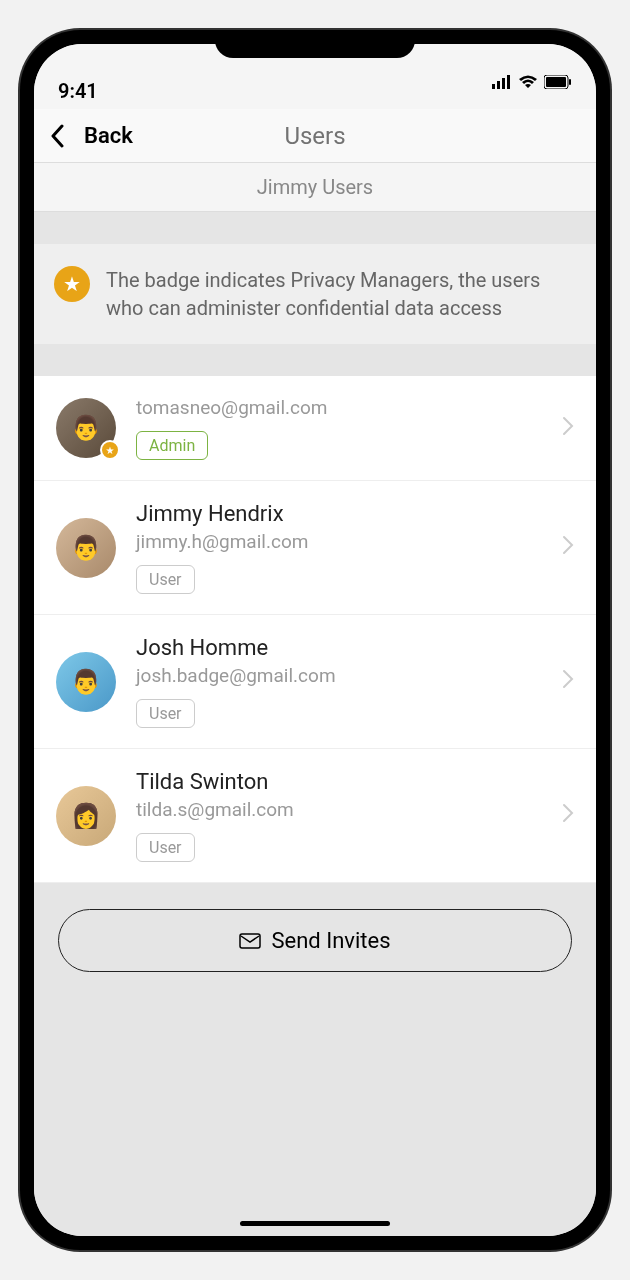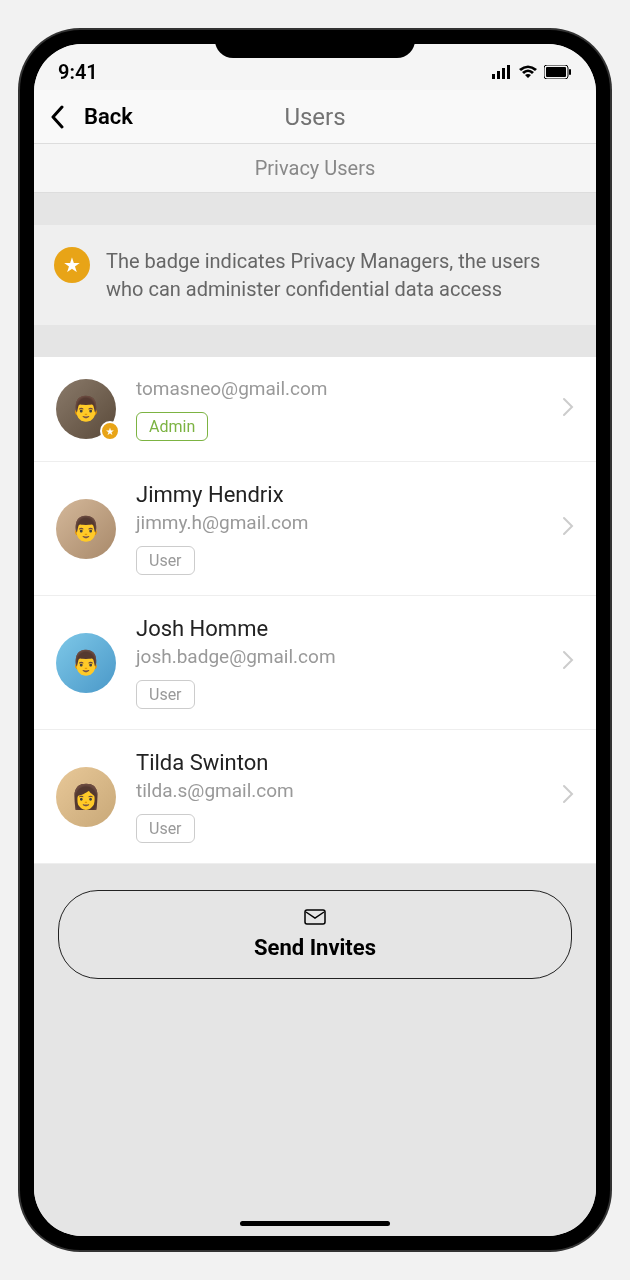--- a/index.html
+++ b/index.html
@@ -1,21 +1,21 @@
 <!DOCTYPE html>
 <html><head>
   <meta charset="utf-8">
   <style>
     * { margin: 0; padding: 0; box-sizing: border-box; font-family: -apple-system, BlinkMacSystemFont, 'Segoe UI', Roboto, sans-serif; }
     body { background: #f2f2f2; display: flex; justify-content: center; align-items: center; min-height: 1280px; }
     .phone { width: 590px; height: 1220px; background: #000; border-radius: 60px; padding: 14px; position: relative; box-shadow: 0 0 0 2px #333; }
     .screen { width: 100%; height: 100%; background: #e5e5e5; border-radius: 48px; overflow: hidden; position: relative; display: flex; flex-direction: column; }
     .notch { position: absolute; top: 0; left: 50%; transform: translateX(-50%); width: 200px; height: 28px; background: #000; border-radius: 0 0 18px 18px; z-index: 10; }
     .status-bar { display: flex; justify-content: space-between; align-items: center; padding: 16px 24px 6px; background: #f5f5f5; }
-    .status-time { font-weight: 600; font-size: 20px; }
+    .status-time { font-weight: 600; font-size: 20px; margin-top: 19px; }
     .status-icons { display: flex; gap: 6px; align-items: center; }
     .nav-bar { display: flex; align-items: center; padding: 14px 16px; background: #f9f9f9; border-bottom: 1px solid #ddd; position: relative; }
     .back-btn { display: flex; align-items: center; gap: 18px; font-weight: 600; font-size: 22px; cursor: pointer; }
     .nav-title { position: absolute; left: 50%; transform: translateX(-50%); font-size: 24px; color: #737373; }
     .section-header { background: #f5f5f5; text-align: center; padding: 12px; color: #888; font-size: 20px; border-bottom: 1px solid #ddd; }
     .info-banner { background: #efefef; display: flex; align-items: flex-start; gap: 16px; padding: 22px 20px; margin-top: 32px; margin-bottom: 32px; }
     .badge-icon { width: 36px; height: 36px; border-radius: 50%; background: #e8a417; display: flex; align-items: center; justify-content: center; color: #fff; font-size: 20px; flex-shrink: 0; }
     .info-text { color: #666; font-size: 20px; line-height: 1.4; }
     .users-list { background: #fff; }
     .user-row { display: flex; align-items: center; padding: 20px 22px; border-bottom: 1px solid #eee; gap: 20px; cursor: pointer; }
@@ -23,21 +23,21 @@
     .avatar { width: 60px; height: 60px; border-radius: 50%; display: flex; align-items: center; justify-content: center; font-size: 24px; color: #fff; }
     .avatar-badge { position: absolute; bottom: -2px; right: -4px; width: 20px; height: 20px; border-radius: 50%; background: #e8a417; border: 2px solid #fff; display: flex; align-items: center; justify-content: center; color: #fff; font-size: 10px; }
     .user-info { flex: 1; align-self: flex-start; }
     .user-name { font-size: 22px; color: #222; margin-bottom: 4px; }
     .user-email { font-size: 19px; color: #999; margin-bottom: 12px; }
     .role-tag { display: inline-block; padding: 4px 12px; border-radius: 6px; font-size: 16px; border: 1.5px solid; }
     .role-admin { color: #7cb342; border-color: #7cb342; }
     .role-user { color: #999; border-color: #ccc; }
     .chevron { color: #ccc; font-size: 22px; }
     .footer { padding: 26px 24px; background: #e5e5e5; }
-    .invite-btn { width: 100%; padding: 18px; border: 1.5px solid #222; border-radius: 40px; background: transparent; font-size: 22px; font-weight: 700; display: flex; align-items: center; justify-content: center; gap: 10px; cursor: pointer; flex-direction: column; }
+    .invite-btn { width: 100%; padding: 18px; border: 1.5px solid #222; border-radius: 40px; background: transparent; font-size: 22px; font-weight: 400; display: flex; align-items: center; justify-content: center; gap: 10px; cursor: pointer; }
     .home-indicator { position: absolute; bottom: 10px; left: 50%; transform: translateX(-50%); width: 150px; height: 5px; background: #000; border-radius: 3px; }
     .spacer { flex: 1; background: #e5e5e5; }
     .av1 { background: linear-gradient(135deg, #8a7a6a, #5a4a3a); }
     .av2 { background: linear-gradient(135deg, #d4b89a, #a8896a); }
     .av3 { background: linear-gradient(135deg, #7ec8e8, #4a98c8); }
     .av4 { background: linear-gradient(135deg, #e8c898, #c8a878); }
   </style>
 </head>
 <body>
 
@@ -67,21 +67,21 @@
     <div class="nav-bar">
       <div class="back-btn">
         <svg width="16" height="24" viewBox="0 0 16 24">
             <path d="M12 2 L3 12 L12 22" stroke="#000" stroke-width="3" fill="none" stroke-linecap="round" stroke-linejoin="round"></path>
           </svg>
         <span>Back</span>
       </div>
       <span class="nav-title">Users</span>
     </div>
 
-    <div class="section-header">Privacy Users</div>
+    <div class="section-header">Jimmy Users</div>
 
     <div class="info-banner">
       <div class="badge-icon">★</div>
       <div class="info-text">The badge indicates Privacy Managers, the users who can administer confidential data access</div>
     </div>
 
     <div class="users-list">
       <div class="user-row">
         <div class="avatar-wrap">
           <div class="avatar av1">👨</div>

